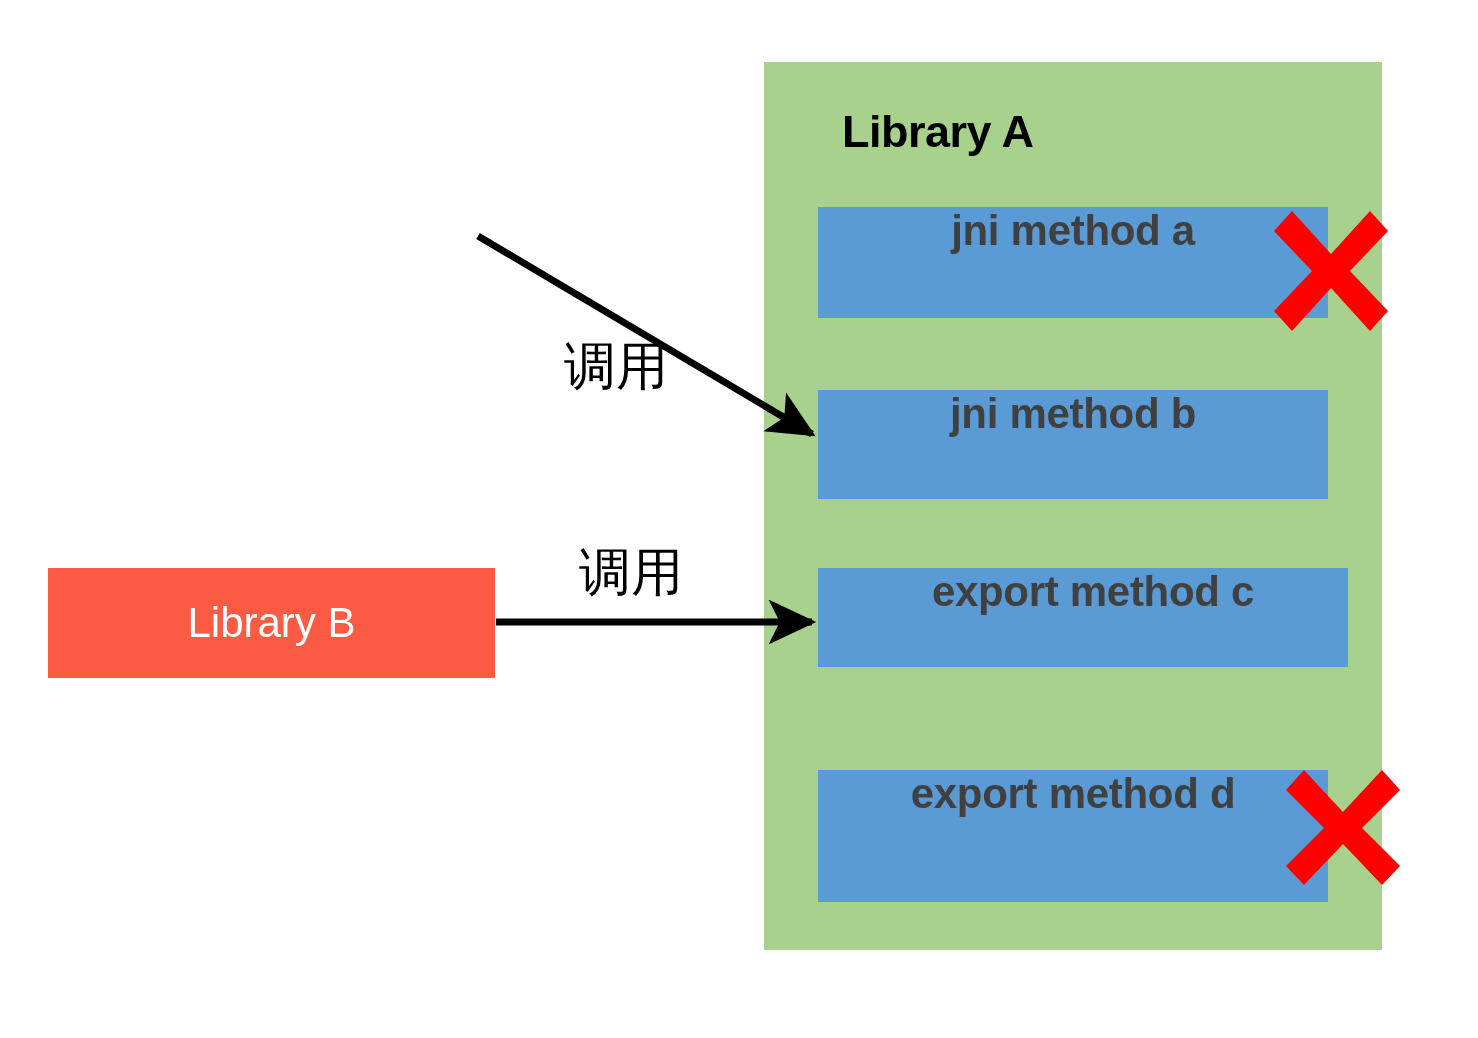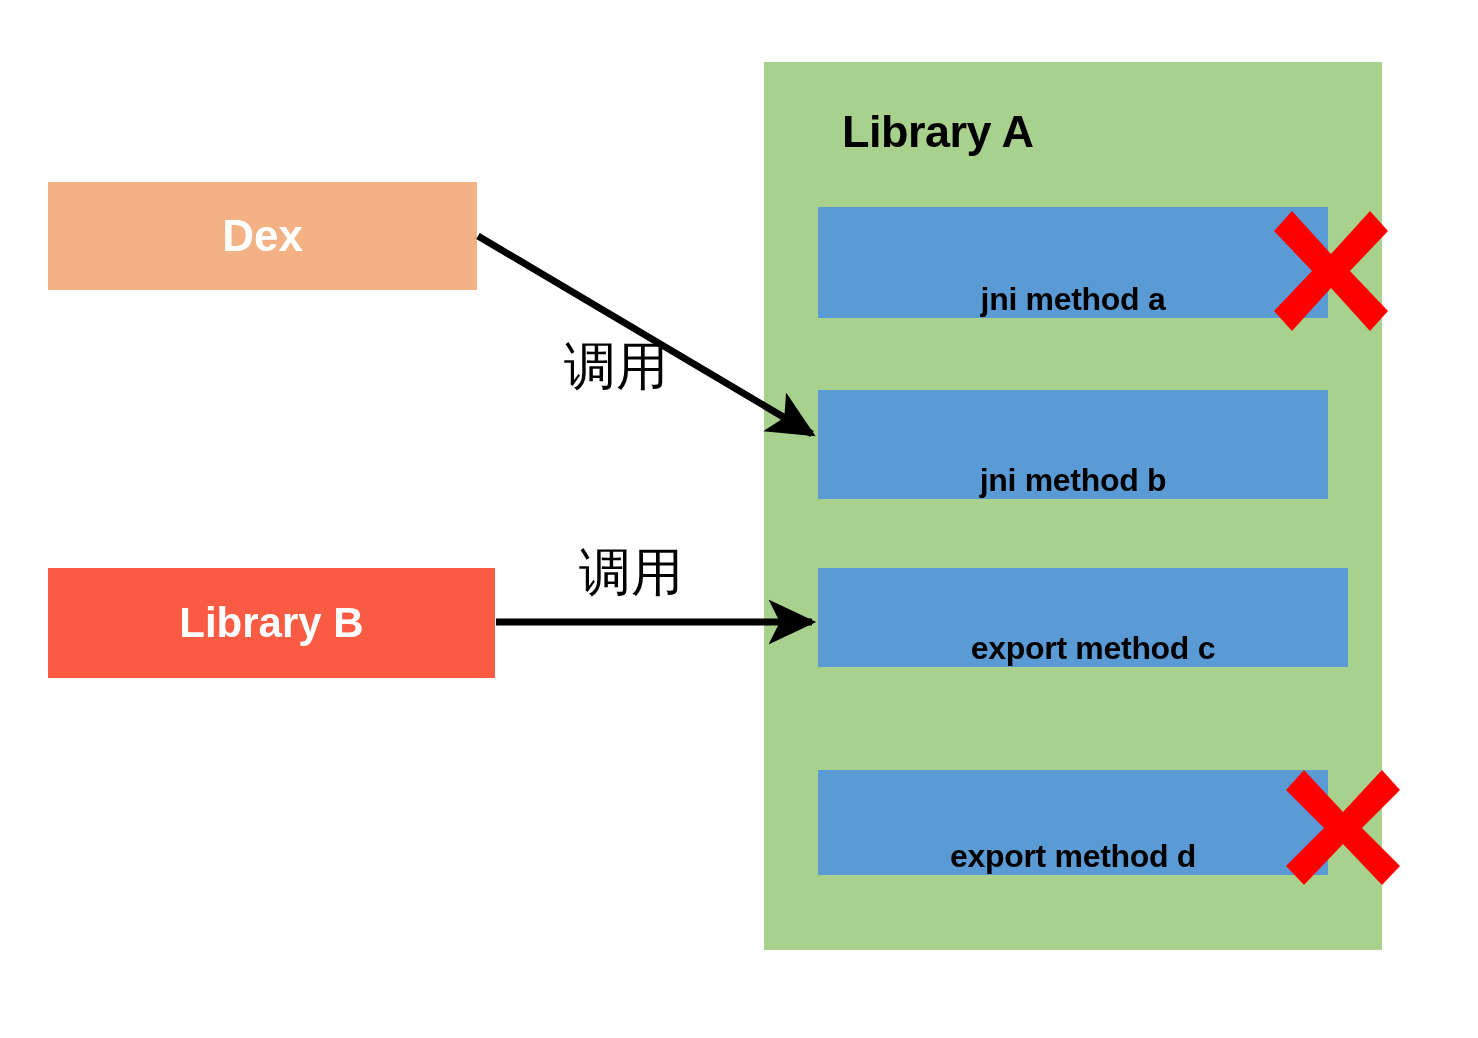--- a/index.html
+++ b/index.html
@@ -38,32 +38,32 @@
     white-space: nowrap;
   }
 
   
   .method-box {
     position: absolute;
     left: 818px;
     width: 510px;
     background: #5b9bd5;
     display: flex;
-    align-items: flex-end;
+    align-items: flex-start;
     justify-content: center;
-    color: #000000;
-    font-size: 32px;
+    color: #404040;
+    font-size: 42px;
     font-weight: bold;
     letter-spacing: -0.3px;
     white-space: nowrap;
   }
   .mb-a { top: 207px; height: 111px; }
   .mb-b { top: 390px; height: 109px; }
   .mb-c { top: 568px; height: 99px; padding-left: 20px; }
-  .mb-d { top: 770px; height: 105px; }
+  .mb-d { top: 770px; height: 132px; }
 
   
   .src-box {
     position: absolute;
     display: flex;
     align-items: center;
     justify-content: center;
     color: #ffffff;
     white-space: nowrap;
   }
@@ -76,21 +76,21 @@
     font-size: 44px;
     font-weight: bold;
   }
   .src-libb {
     left: 48px;
     top: 568px;
     width: 447px;
     height: 110px;
     background: #fb5b43;
     font-size: 42px;
-    font-weight: bold;
+    font-weight: normal;
   }
 
   
   .arrow-layer {
     position: absolute;
     left: 0;
     top: 0;
     width: 1478px;
     height: 1038px;
     pointer-events: none;
@@ -128,23 +128,20 @@
   <div class="method-box mb-b">
     <span>jni method b</span>
   </div>
   <div class="method-box mb-c">
     <span>export method c</span>
   </div>
   <div class="method-box mb-d">
     <span>export method d</span>
   </div>
 
-  <div class="src-box src-dex">
-    <span>Dex</span>
-  </div>
   <div class="src-box src-libb">
     <span>Library B</span>
   </div>
 
   <svg class="arrow-layer" viewBox="0 0 1478 1038" width="1478" height="1038">
     <defs>
       <marker id="ah" markerWidth="7" markerHeight="7" refX="6.2" refY="3.5" orient="auto" markerUnits="strokeWidth">
         <path d="M0,0.3 L6.8,3.5 L0,6.7 L1.6,3.5 Z" fill="#000000"></path>
       </marker>
     </defs>

